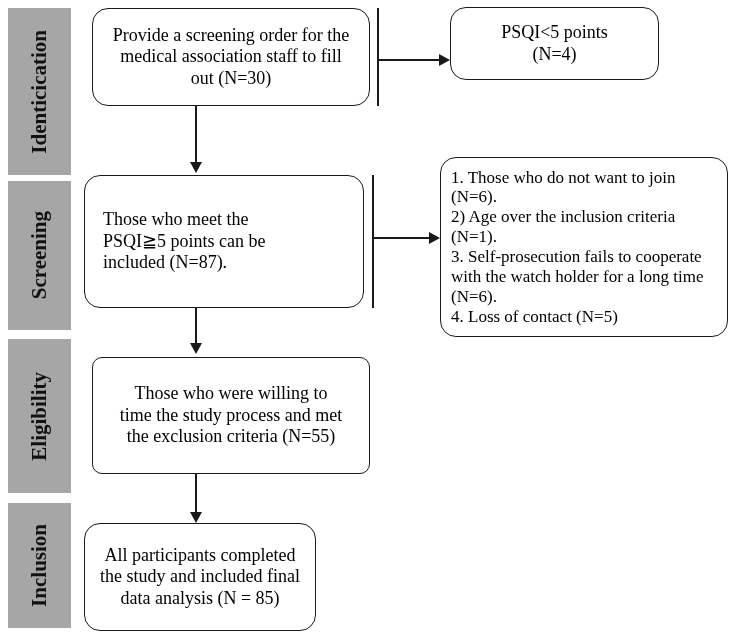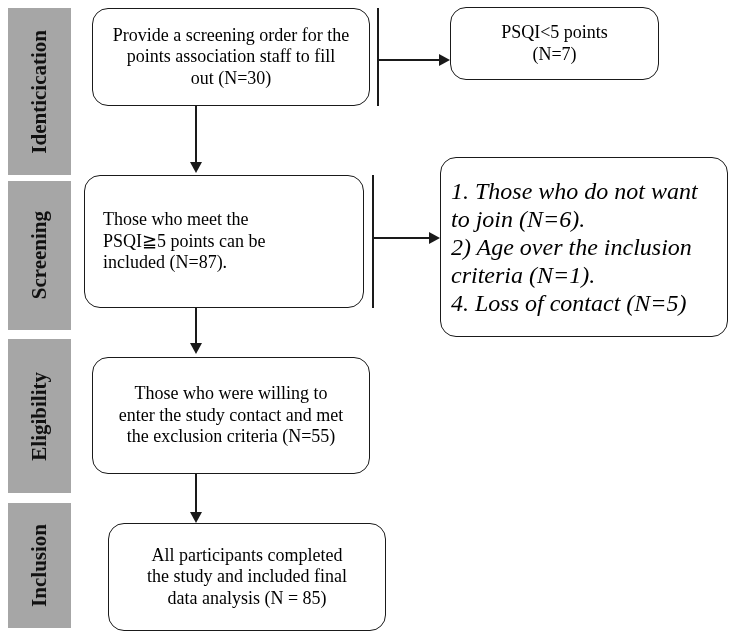--- a/index.html
+++ b/index.html
@@ -45,21 +45,21 @@
   }
   .node .node-text{
     width:100%;
     padding:2px 10px;
     box-sizing:border-box;
     font-size:18px;
     line-height:1.2;
   }
   .center .node-text{text-align:center;}
   .leftal .node-text{text-align:left;}
-  .node.list .node-text{font-size:24px;line-height:1.17;padding:2px 8px 2px 10px;font-style:italic;}
+  .node.list .node-text{font-size:17px;line-height:1.17;padding:2px 8px 2px 10px;}
   .node.list .li{display:block;white-space:normal;}
 
   
   .vline{position:absolute;background:#1a1a1a;width:2px;}
   .hline{position:absolute;background:#1a1a1a;height:2px;}
   .arrow-down{
     position:absolute;
     width:0;height:0;
     border-left:6px solid transparent;
     border-right:6px solid transparent;
@@ -90,29 +90,29 @@
     <span class="strip-label">Eligibility</span>
   </div>
 
   <div class="stage-strip" style="left:8px;top:503px;width:63px;height:125px;">
     <span class="strip-label">Inclusion</span>
   </div>
 
   <div class="node center" style="left:92px;top:8px;width:278px;height:98px;">
     <div class="node-text">
       <span>Provide a screening order for the</span><br>
-      <span>points association staff to fill</span><br>
+      <span>medical association staff to fill</span><br>
       <span>out (N=30)</span>
     </div>
   </div>
 
   <div class="node center" style="left:450px;top:7px;width:209px;height:73px;">
     <div class="node-text">
       <span>PSQI&lt;5 points</span><br>
-      <span>(N=7)</span>
+      <span>(N=4)</span>
     </div>
   </div>
 
   <div class="vline" style="left:377px;top:8px;height:98px;"></div>
   <div class="hline" style="left:377px;top:59px;width:63px;"></div>
   <div class="arrow-right" style="left:439px;top:54px;"></div>
 
   <div class="vline" style="left:195px;top:106px;height:58px;"></div>
   <div class="arrow-down" style="left:190px;top:162px;"></div>
 
@@ -121,43 +121,44 @@
       <span>Those who meet the</span><br>
       <span>PSQI≧5 points can be</span><br>
       <span>included (N=87).</span>
     </div>
   </div>
 
   <div class="node list leftal" style="left:440px;top:157px;width:288px;height:180px;">
     <div class="node-text">
       <span class="li">1. Those who do not want to join (N=6).</span>
       <span class="li">2) Age over the inclusion criteria (N=1).</span>
+      <span class="li">3. Self-prosecution fails to cooperate with the watch holder for a long time (N=6).</span>
       <span class="li">4. Loss of contact (N=5)</span>
     </div>
   </div>
 
   <div class="vline" style="left:372px;top:175px;height:133px;"></div>
   <div class="hline" style="left:372px;top:237px;width:58px;"></div>
   <div class="arrow-right" style="left:429px;top:232px;"></div>
 
   <div class="vline" style="left:195px;top:308px;height:37px;"></div>
   <div class="arrow-down" style="left:190px;top:343px;"></div>
 
-  <div class="node center" style="left:92px;top:357px;width:278px;height:117px;">
+  <div class="node center" style="left:92px;top:357px;width:278px;height:117px;border-radius:10px;">
     <div class="node-text">
       <span>Those who were willing to</span><br>
-      <span>enter the study contact and met</span><br>
+      <span>time the study process and met</span><br>
       <span>the exclusion criteria (N=55)</span>
     </div>
   </div>
 
   <div class="vline" style="left:195px;top:474px;height:40px;"></div>
   <div class="arrow-down" style="left:190px;top:512px;"></div>
 
-  <div class="node center" style="left:108px;top:523px;width:278px;height:108px;">
+  <div class="node center" style="left:84px;top:523px;width:232px;height:108px;">
     <div class="node-text">
       <span>All participants completed</span><br>
       <span>the study and included final</span><br>
       <span>data analysis (N = 85)</span>
     </div>
   </div>
 
 </div>
 
 </body></html>

